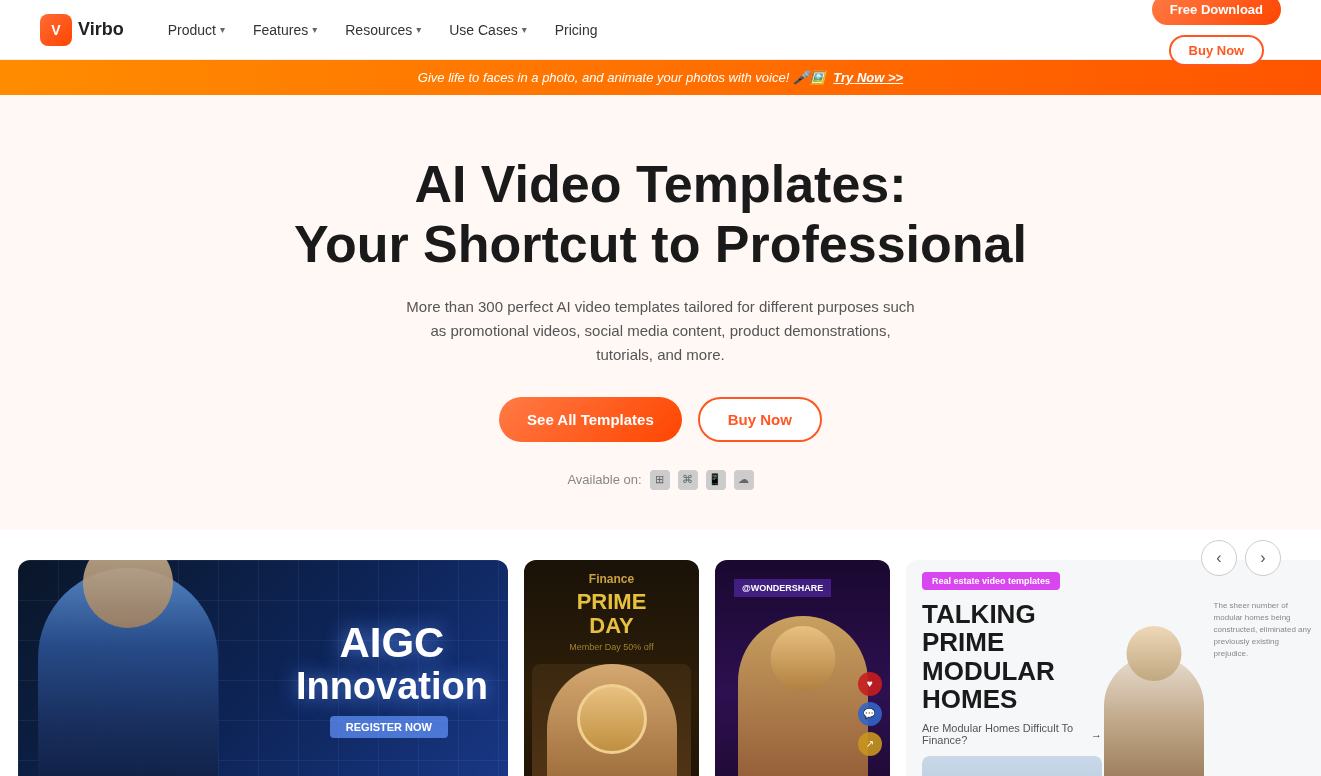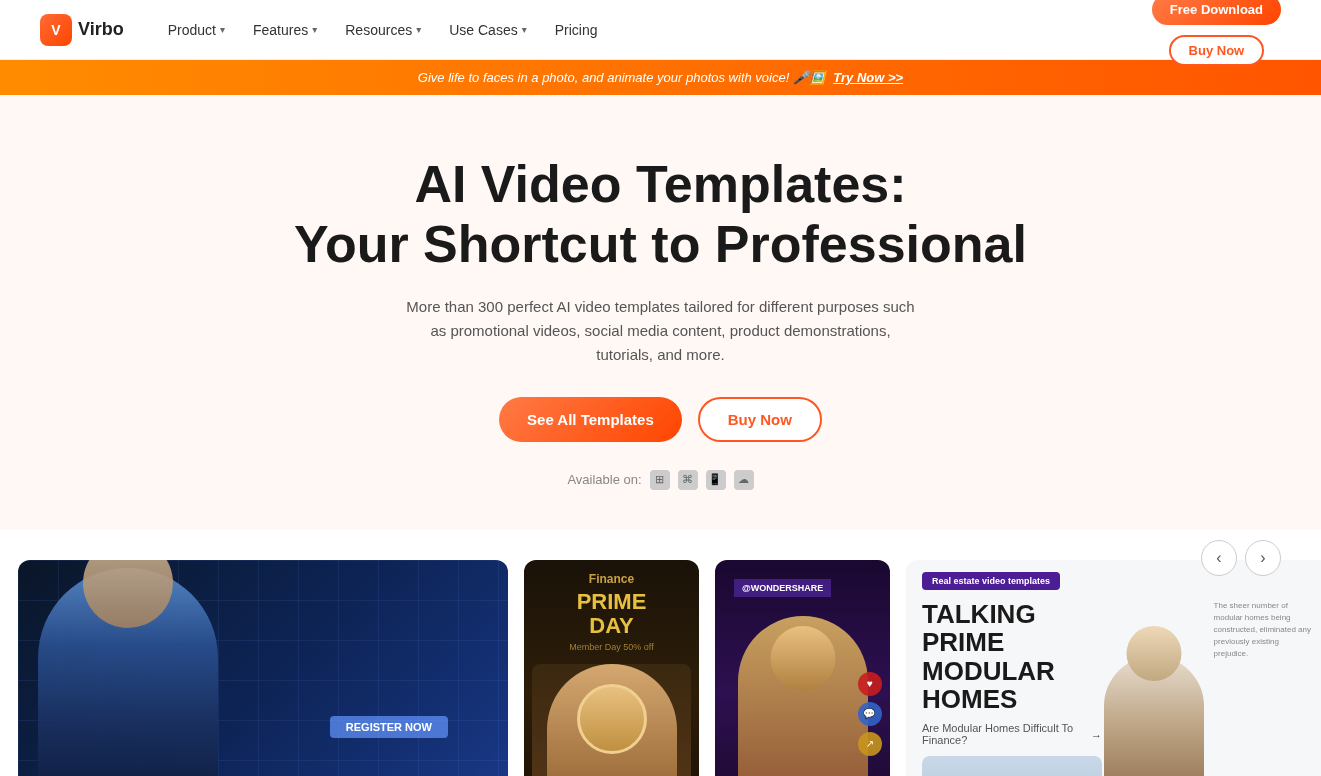--- a/index.html
+++ b/index.html
@@ -172,20 +172,24 @@
     <button class="carousel-btn">›</button>
   </div>
   <div class="carousel-track">
 
     <div class="video-card card-wide card-aigc">
       <div class="aigc-grid"></div>
 
       <div style="position:absolute;bottom:0;left:0;width:240px;height:268px;overflow:hidden;">
         <div style="position:absolute;bottom:0;left:20px;width:180px;height:260px;background:linear-gradient(180deg,#5a8fd0 0%,#2a5090 30%,#1a3060 60%,#0a1530 100%);border-radius:90px 90px 0 0;opacity:0.9;"></div>
         <div style="position:absolute;bottom:200px;left:65px;width:90px;height:90px;background:linear-gradient(180deg,#c8b090,#a08060);border-radius:50%;opacity:0.9;"></div>
+      </div>
+      <div class="card-aigc-title">
+        <div style="font-size:42px;text-shadow:0 0 20px rgba(100,150,255,0.8);">AIGC</div>
+        <div style="font-size:38px;text-shadow:0 0 20px rgba(100,150,255,0.8);">Innovation</div>
       </div>
       <div class="card-aigc-register">REGISTER NOW</div>
 
     </div>
 
     <div class="video-card card-portrait" style="background:linear-gradient(180deg,#1a1208 0%,#2d1e08 50%,#1a0e04 100%);">
       <div style="padding:12px 8px;text-align:center;">
         <div style="color:#c8a040;font-size:12px;font-weight:700;margin-bottom:4px;">Finance</div>
         <div style="color:#e8c040;font-size:22px;font-weight:900;line-height:1.1;">PRIME</div>
         <div style="color:#e8c040;font-size:22px;font-weight:900;line-height:1.1;">DAY</div>
@@ -207,21 +211,21 @@
           <div style="width:24px;height:24px;background:rgba(200,30,30,0.9);border-radius:50%;display:flex;align-items:center;justify-content:center;color:white;font-size:10px;">♥</div>
           <div style="width:24px;height:24px;background:rgba(50,100,200,0.9);border-radius:50%;display:flex;align-items:center;justify-content:center;color:white;font-size:10px;">💬</div>
           <div style="width:24px;height:24px;background:rgba(200,150,30,0.9);border-radius:50%;display:flex;align-items:center;justify-content:center;color:white;font-size:10px;">↗</div>
         </div>
       </div>
       
     </div>
 
     <div class="video-card card-realstate" style="background:#f5f7f8;position:relative;display:flex;flex-direction:column;">
       <div style="display:flex;flex-direction:column;flex:1;padding:12px 16px 30px;">
-        <div style="background:#4c1d95;color:white;font-size:9px;padding:4px 10px;border-radius:4px;display:inline-block;margin-bottom:10px;align-self:flex-start;font-weight:600;">Real estate video templates</div>
+        <div style="background:#d946ef;color:white;font-size:9px;padding:4px 10px;border-radius:4px;display:inline-block;margin-bottom:10px;align-self:flex-start;font-weight:600;">Real estate video templates</div>
         <div style="display:flex;flex:1;">
           <div style="flex:1;">
             <div style="font-size:26px;font-weight:900;color:#1a1a1a;line-height:1.1;margin-bottom:8px;">
               <div>TALKING PRIME</div>
               <div>MODULAR HOMES</div>
             </div>
             <div style="font-size:11px;color:#555;margin-bottom:10px;display:flex;align-items:center;gap:6px;">
               <span>Are Modular Homes Difficult To Finance?</span>
               <span style="color:#333;font-weight:700;">→</span>
             </div>

